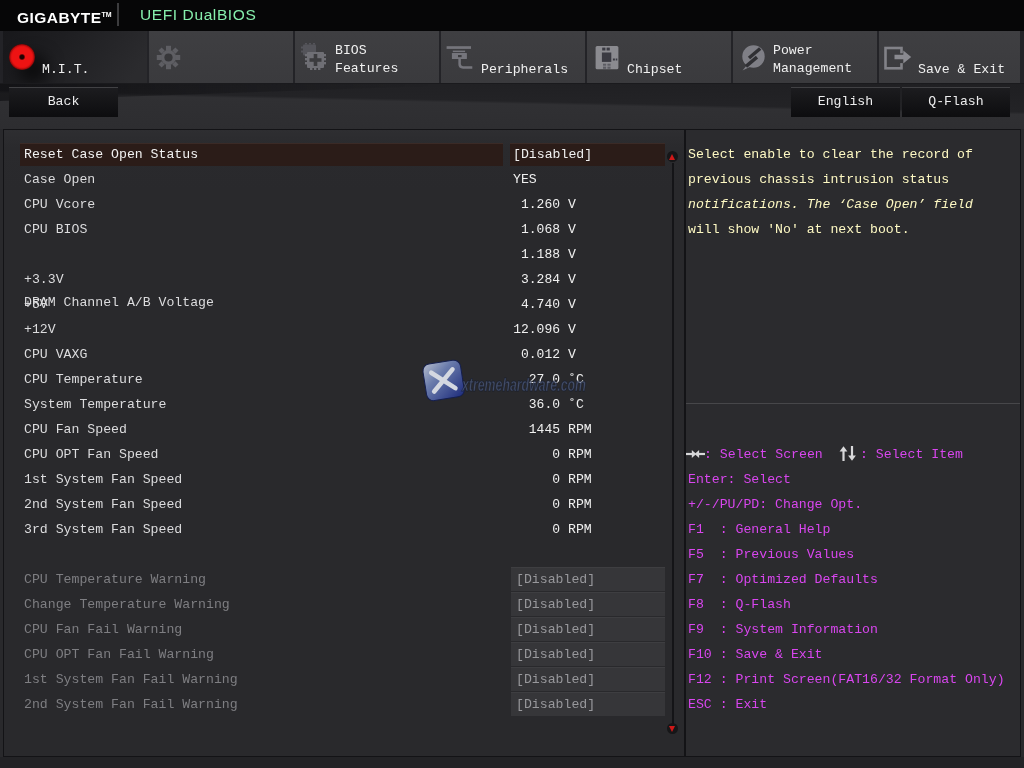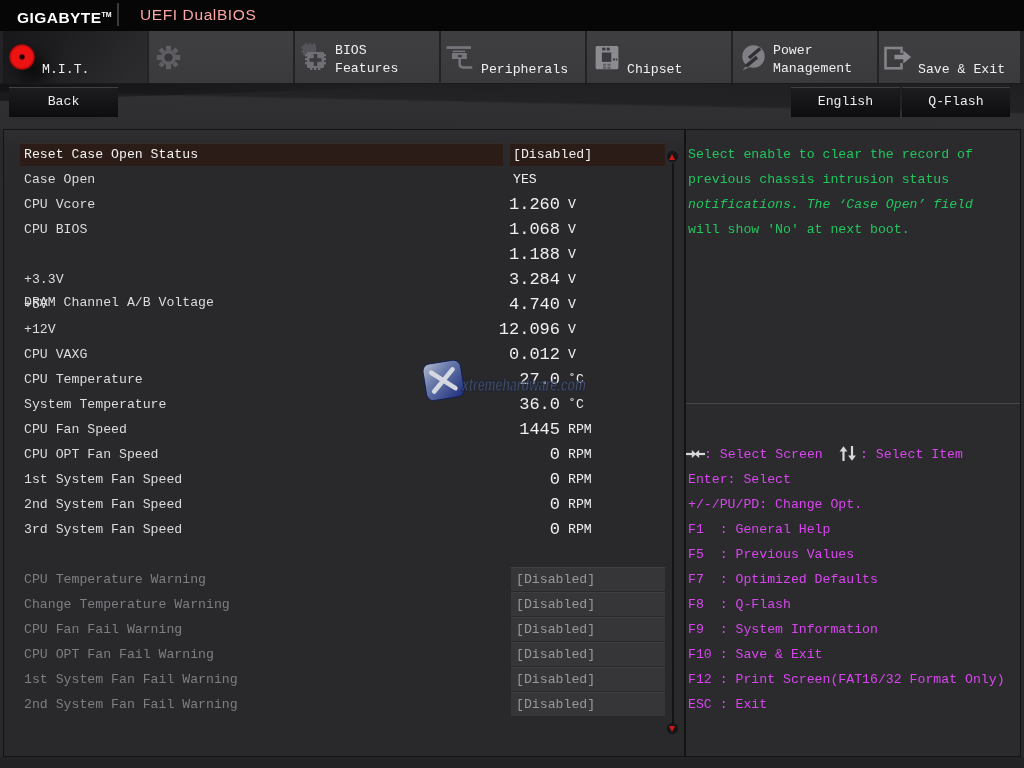--- a/index.html
+++ b/index.html
@@ -7,47 +7,47 @@
 body{width:1024px;height:768px;background:#29292c;overflow:hidden;position:relative;
      font-family:"Liberation Mono",monospace;transform:translateZ(0);}
 .abs{position:absolute;}
 
 #topbar{left:0;top:0;width:1024px;height:31px;background:#060607;}
 #glogo{left:17px;top:0;height:30px;line-height:30px;font-family:"Liberation Sans",sans-serif;font-weight:bold;
        font-size:15.5px;color:#fff;letter-spacing:0.45px;}
 #gtm{font-size:7px;vertical-align:6px;letter-spacing:0;}
 #tsep{left:117px;top:3px;width:2px;height:23px;background:#3c3c3e;}
 #uefi{left:140px;top:0;height:30px;line-height:30px;font-family:"Liberation Sans",sans-serif;font-size:15.5px;
-      color:#fca5a5;letter-spacing:0.6px;}
+      color:#86efac;letter-spacing:0.6px;}
 
 #tabbar{left:0;top:31px;width:1024px;height:52px;background:#232327;}
 .tab{position:absolute;top:0;height:52px;background:linear-gradient(180deg,#3f3f42,#3a3a3d);}
 .tab.active{background:linear-gradient(125deg,#18181b 0%,#1e1e21 35%,#2b2b2e 90%);}
 .tlabel{position:absolute;font-size:13.2px;color:#f0f0f0;line-height:18.6px;white-space:pre;}
 
 #backrow{left:0;top:83px;width:1024px;height:46px;border-top:1px solid #1a1a1d;box-sizing:border-box;
    background:linear-gradient(181.2deg,#1f1f22 0%,#232326 42%,#303033 46%,#2d2d30 100%);}
 .btn{position:absolute;background:linear-gradient(180deg,#1c1c1f,#0d0d0f);
      border-top:1px solid #414144;box-sizing:border-box;}
 .btnlbl{position:absolute;height:30px;line-height:30px;color:#ededee;font-size:13.2px;text-align:center;}
 
 #main{left:3px;top:129px;width:1018px;height:628px;background:#131316;}
 #lpanel{left:1px;top:1px;width:680px;height:626px;position:absolute;background:linear-gradient(180deg,#2e2e31 0,#2a2a2d 18px,#29292c 60px);}
 #rpanel{left:683px;top:1px;width:334px;height:626px;background:#2b2b2e;position:absolute;}
 #below{left:0;top:757px;width:1024px;height:11px;background:#232326;}
 
 .lbl{position:absolute;left:24px;font-size:13.2px;color:#dcdcde;white-space:pre;line-height:25px;height:25px;}
 .lbl.gray{color:#7e7e82;}
-.num{position:absolute;left:420px;width:140px;text-align:right;font-size:17px;color:#f0f0f0;white-space:pre;line-height:25px;height:25px;}
+.num{position:absolute;left:420px;width:140px;text-align:right;font-size:13px;color:#f0f0f0;white-space:pre;line-height:25px;height:25px;}
 .unit{position:absolute;left:568px;font-size:13.2px;color:#f0f0f0;white-space:pre;line-height:25px;height:25px;}
 .vtext{position:absolute;left:513px;font-size:13.2px;color:#f0f0f0;white-space:pre;line-height:25px;height:25px;}
 .dbox{position:absolute;left:511px;width:154px;height:24px;background:#363639;border-top:1px solid #3e3e41;box-sizing:border-box;}
 .dbox span{position:absolute;left:5px;font-size:13.2px;color:#98989c;line-height:24px;white-space:pre;}
 
-.help{position:absolute;left:5.5px;font-size:13.2px;color:#22c55e;white-space:pre;line-height:25px;height:25px;}
+.help{position:absolute;left:5.5px;font-size:13.2px;color:#fef9c3;white-space:pre;line-height:25px;height:25px;}
 .keys{position:absolute;left:5.5px;font-size:13.2px;color:#d946ef;white-space:pre;line-height:25px;height:25px;}
 
 #strack{left:672px;top:163px;width:2px;height:566px;background:#141417;position:absolute;}
 .sbtn{position:absolute;width:11px;height:11px;border-radius:50%;background:#161618;}
 .sbtn:before{content:"";position:absolute;left:2px;width:0;height:0;
   border-left:3.5px solid transparent;border-right:3.5px solid transparent;}
 #sup:before{top:2.5px;border-bottom:6px solid #d01818;}
 #sdn:before{top:3px;border-top:6px solid #d01818;}
 </style>
 </head>

